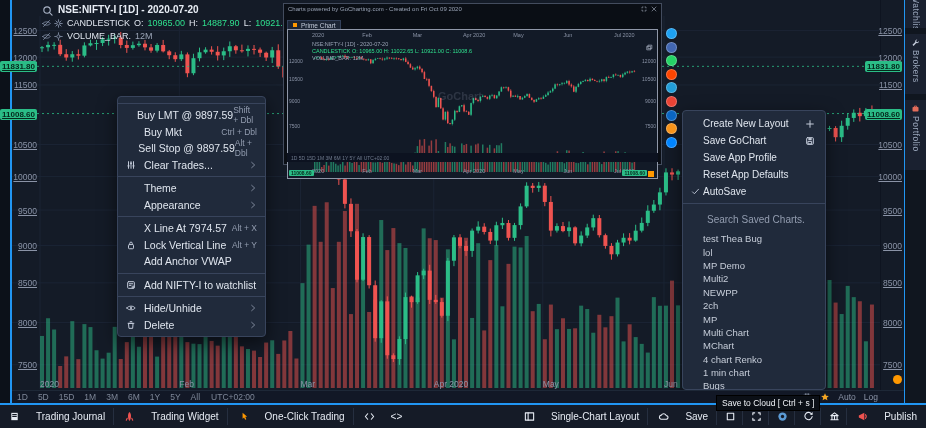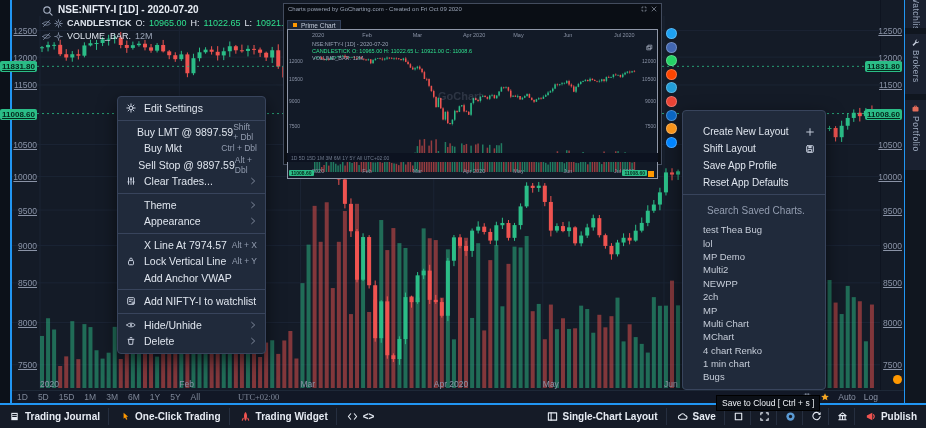--- a/index.html
+++ b/index.html
@@ -17,35 +17,35 @@
   #axis-left{left:10px;width:29px;}
   #axis-right{left:881px;width:23px;background:#141b27;}
   .axis span{position:absolute;right:2px;text-decoration:underline;}
   .badge{position:absolute;right:0;background:#2bbd87;color:#06281c;font-size:8px;font-weight:bold;padding:1px 2px;border-radius:2px;z-index:6;}
   #month-row{position:absolute;left:12px;top:379px;width:868px;height:12px;font-size:8.5px;color:#8a93a6;z-index:5;}
   #month-row span{position:absolute;top:0;}
   
   #legend{position:absolute;left:42px;top:4px;z-index:7;line-height:12px;}
   .lg1{font-size:10px;color:#e8edf5;font-weight:bold;display:flex;align-items:center;gap:5px;}
   .lg2,.lg3{font-size:9px;color:#dfe5ee;display:flex;align-items:center;gap:4px;margin-top:1px;}
-  .lg2 b{font-weight:bold;color:#dfe5ee;}
+  .lg2 b{font-weight:normal;color:#dfe5ee;}
   .lg2 .val{color:#2fe08e;}
   .lg3 .dim{color:#9aa4b6;}
   .lgicons{display:flex;gap:3px;color:#7e8aa0;}
   
   .menu{position:absolute;background:#202a3b;border:1px solid #38445c;border-radius:4px;box-shadow:0 6px 18px rgba(0,0,0,.55);z-index:20;}
   #context-menu{left:117px;top:96px;width:149px;padding:3px 0;}
   .mi{height:16.5px;display:flex;align-items:center;padding:0 8px 0 8px;font-size:10.5px;color:#dfe5ee;cursor:default;}
   .mi .ibox{width:18px;display:flex;align-items:center;color:#c3cbda;}
   .mi .lbl{flex:1;white-space:nowrap;}
   .mi .sc{font-size:8.5px;color:#939db0;}
   .mi .chev{color:#939db0;font-size:9px;}
   .sep{height:1px;background:#38445c;margin:3px 0;}
   
-  #layout-menu{left:682px;top:110px;width:144px;padding:12px 0;height:280px;}
+  #layout-menu{left:682px;top:110px;width:144px;padding:4px 0;height:280px;}
   .li{height:17px;display:flex;align-items:center;padding:0 10px 0 8px;font-size:10px;color:#dfe5ee;}
   .li .ibox{width:12px;color:#c3cbda;display:flex;align-items:center;}
   .li .lbl{flex:1;}
   .li .ric{color:#c3cbda;display:flex;}
   .search-row{height:22px;display:flex;align-items:center;gap:8px;padding:0 10px 0 14px;margin-top:4px;}
   .search-row input{background:transparent;border:none;outline:none;color:#939db0;font-size:10px;width:110px;}
   .search-row input::placeholder{color:#939db0;}
   #saved-list{margin-top:2px;}
   .sc-item{height:13.4px;display:flex;align-items:center;padding-left:20px;font-size:9.5px;color:#c6cdd9;}
   
@@ -69,27 +69,27 @@
   #p-ax-l{left:1px;}
   #p-ax-r{right:1px;text-align:right;}
   .p-badge{position:absolute;background:#2bbd87;color:#06281c;font-size:5px;font-weight:bold;padding:0 2px;border-radius:1px;z-index:4;}
   .p-watermark{position:absolute;left:150px;top:60px;font-size:11px;color:rgba(170,180,200,.18);font-weight:bold;z-index:1;}
   .p-copy{position:absolute;right:4px;top:14px;color:#aab3c4;z-index:4;}
   .p-orange{position:absolute;right:3px;top:141px;width:6px;height:6px;background:#ff9800;z-index:5;}
   .p-bottom{position:absolute;left:3px;bottom:2px;width:371px;height:9px;background:#0c1220;font-size:5px;color:#6f7a8d;display:flex;align-items:center;padding:0 4px;}
   
   #scale-row{position:absolute;left:12px;top:390px;width:892px;height:13px;background:#121826;border-top:1px solid #1e2837;display:flex;align-items:center;font-size:8.5px;color:#7e8798;z-index:30;}
   .tf{padding:0 5px;}
-  #tz{margin-left:28px;font-family:Liberation Serif, serif;}
+  #tz{margin-left:1px;}
   #scale-right{margin-left:auto;display:flex;align-items:center;gap:8px;padding-right:26px;}
   #scale-right .lab{color:#8a93a6;}
   
   #bottom-bar{position:absolute;left:0;top:405px;width:926px;height:23px;background:#151b27;display:flex;align-items:center;z-index:45;font-size:10px;}
   .bb-group{display:flex;align-items:center;height:100%;}
-  .bb-item{display:flex;align-items:center;gap:5px;height:17px;margin:0 1px;padding:0 8px;color:#e6ebf3;border-right:1px solid #262f40;font-weight:bold;}
+  .bb-item{display:flex;align-items:center;gap:16px;height:17px;margin:0 1px;padding:0 8px;color:#e6ebf3;border-right:1px solid #262f40;}
   .bb-item:last-child{border-right:none;}
   .bb-right{margin-left:auto;}
   .bb-icbtn{padding:0 6px;}
   
   #tooltip{position:absolute;left:716px;top:395px;background:#0b0f16;border:1px solid #000;color:#f0f3f8;font-size:8.5px;padding:2px 5px;z-index:60;white-space:nowrap;}
   
   #side-tabs{position:absolute;left:905px;top:0;width:21px;height:405px;background:#10161f;z-index:35;}
   .side-tab{background:#1a2130;margin-bottom:6px;display:flex;flex-direction:column;align-items:center;padding:4px 0;color:#9aa6bb;font-size:8.5px;overflow:hidden;}
   .side-tab .vtxt{writing-mode:vertical-rl;letter-spacing:.5px;margin-top:3px;}
   
@@ -594,21 +594,21 @@
           </svg>
         <svg class="ic" width="9" height="9" viewBox="0 0 12 12">
             <circle cx="6" cy="6" r="2.2" fill="none" stroke="currentColor"></circle>
             <path d="M6 1v2M6 9v2M1 6h2M9 6h2M2.5 2.5l1.4 1.4M8.1 8.1l1.4 1.4M9.5 2.5L8.1 3.9M3.9 8.1L2.5 9.5" stroke="currentColor"></path>
           </svg>
       </span>
       <b>CANDLESTICK</b>
       <span>O:</span>
         <span class="val">10965.00</span>
       <span>H:</span>
-        <span class="val">11022.65</span>
+        <span class="val">14887.90</span>
       <span>L:</span>
         <span class="val">10921.00</span>
       <span>C:</span>
         <span class="val">11008.6</span>
     </div>
     <div class="lg3">
       <span class="lgicons">
         <svg class="ic" width="9" height="9" viewBox="0 0 12 12">
             <path d="M1 6c2-3 8-3 10 0-2 3-8 3-10 0z" fill="none" stroke="currentColor"></path>
             <path d="M2 10L10 2" stroke="currentColor"></path>
@@ -1111,29 +1111,20 @@
       <div class="share-btn" style="background: rgb(37, 211, 102);"></div>
       <div class="share-btn" style="background: rgb(255, 69, 0);"></div>
       <div class="share-btn" style="background: rgb(34, 158, 217);"></div>
       <div class="share-btn" style="background: rgb(234, 67, 53);"></div>
       <div class="share-btn" style="background: rgb(10, 102, 194);"></div>
       <div class="share-btn" style="background: rgb(247, 147, 26);"></div>
       <div class="share-btn" style="background: rgb(0, 132, 255);"></div>
     </div>
 
   <div id="context-menu" class="menu">
-      <div class="mi">
-        <span class="ibox">
-          <svg viewBox="0 0 12 12" width="10" height="10" class="ic">
-            <circle cx="6" cy="6" r="2.2" fill="none" stroke="currentColor"></circle>
-            <path d="M6 1v2M6 9v2M1 6h2M9 6h2M2.5 2.5l1.4 1.4M8.1 8.1l1.4 1.4M9.5 2.5L8.1 3.9M3.9 8.1L2.5 9.5" stroke="currentColor"></path>
-          </svg>
-        </span>
-        <span class="lbl">Edit Settings</span>
-      </div>
       <div class="sep"></div>
       <div class="mi">
         <span class="ibox"></span>
         <span class="lbl">Buy LMT @ 9897.59</span>
         <span class="sc">Shift + Dbl</span>
       </div>
       <div class="mi">
         <span class="ibox"></span>
         <span class="lbl">Buy Mkt</span>
         <span class="sc">Ctrl + Dbl</span>
@@ -1243,36 +1234,44 @@
         <span class="ibox"></span>
         <span class="lbl">Create New Layout</span>
         <span class="ric">
           <svg viewBox="0 0 12 12" width="10" height="10" class="ic">
             <path d="M6 2v8M2 6h8" stroke="currentColor"></path>
           </svg>
         </span>
       </div>
       <div class="li">
         <span class="ibox"></span>
-        <span class="lbl">Shift Layout</span>
+        <span class="lbl">Save GoChart</span>
         <span class="ric">
           <svg viewBox="0 0 12 12" width="10" height="10" class="ic">
             <rect x="2" y="2" width="8" height="8" rx="1" fill="none" stroke="currentColor"></rect>
             <rect x="4" y="2.5" width="4" height="2.5" fill="currentColor"></rect>
             <rect x="4" y="6.5" width="4" height="3" fill="none" stroke="currentColor"></rect>
           </svg>
         </span>
       </div>
       <div class="li">
         <span class="ibox"></span>
         <span class="lbl">Save App Profile</span>
       </div>
       <div class="li">
         <span class="ibox"></span>
         <span class="lbl">Reset App Defaults</span>
+      </div>
+      <div class="li">
+        <span class="ibox">
+          <svg viewBox="0 0 12 12" width="9" height="9" class="ic">
+            <path d="M2 6.5l2.5 2.5L10 3" fill="none" stroke="currentColor"></path>
+          </svg>
+        </span>
+        <span class="lbl">AutoSave</span>
       </div>
       <div class="sep"></div>
       <div class="search-row">
         <svg viewBox="0 0 12 12" width="11" height="11" class="ic" style="color: rgb(195, 203, 218);">
           <circle cx="5" cy="5" r="3" fill="none" stroke="currentColor"></circle>
           <path d="M7.5 7.5L11 11" stroke="currentColor"></path>
         </svg>
         <input placeholder="Search Saved Charts." style="">
       </div>
       <div id="saved-list">
@@ -1323,31 +1322,31 @@
   <div id="bottom-bar">
     <div class="bb-group" id="bb-left">
         <div class="bb-item">
           <svg viewBox="0 0 12 12" width="11" height="11" class="ic" style="color: rgb(230, 235, 243);">
             <rect x="2.5" y="2" width="7" height="8" fill="currentColor"></rect>
             <path d="M4 4h4M4 6h4" stroke="#151b27"></path>
           </svg>
           <span>Trading Journal</span>
         </div>
         <div class="bb-item">
-          <svg viewBox="0 0 12 12" width="11" height="11" class="ic" style="color: rgb(255, 152, 0);">
-            <path d="M5 2v6.5l1.6-1.5 1.2 2.6 1.3-.6-1.2-2.6H10z" fill="currentColor"></path>
-          </svg>
-          <span>One-Click Trading</span>
-        </div>
-        <div class="bb-item">
           <svg viewBox="0 0 12 12" width="11" height="11" class="ic" style="color: rgb(239, 83, 80);">
             <path d="M6 1c2.2 2.2 2.2 6.5 0 10-2.2-3.5-2.2-7.8 0-10z" fill="currentColor"></path>
             <path d="M3.5 8l-1 2M8.5 8l1 2" stroke="currentColor"></path>
           </svg>
           <span>Trading Widget</span>
+        </div>
+        <div class="bb-item">
+          <svg viewBox="0 0 12 12" width="11" height="11" class="ic" style="color: rgb(255, 152, 0);">
+            <path d="M5 2v6.5l1.6-1.5 1.2 2.6 1.3-.6-1.2-2.6H10z" fill="currentColor"></path>
+          </svg>
+          <span>One-Click Trading</span>
         </div>
         <div class="bb-item">
           <svg viewBox="0 0 12 12" width="11" height="11" class="ic" style="color: rgb(230, 235, 243);">
             <path d="M4 3L1.5 6 4 9M8 3l2.5 3L8 9" fill="none" stroke="currentColor"></path>
           </svg>
           <span>&lt;&gt;</span>
         </div>
       </div>
     <div class="bb-group bb-right" id="bb-right">
         <div class="bb-item">

